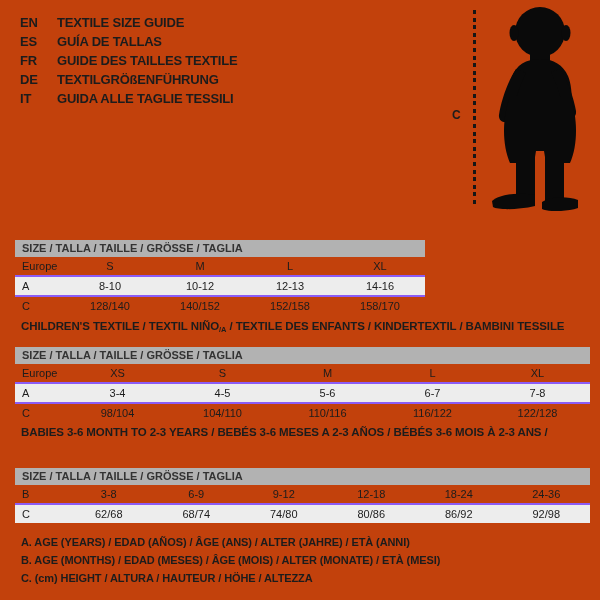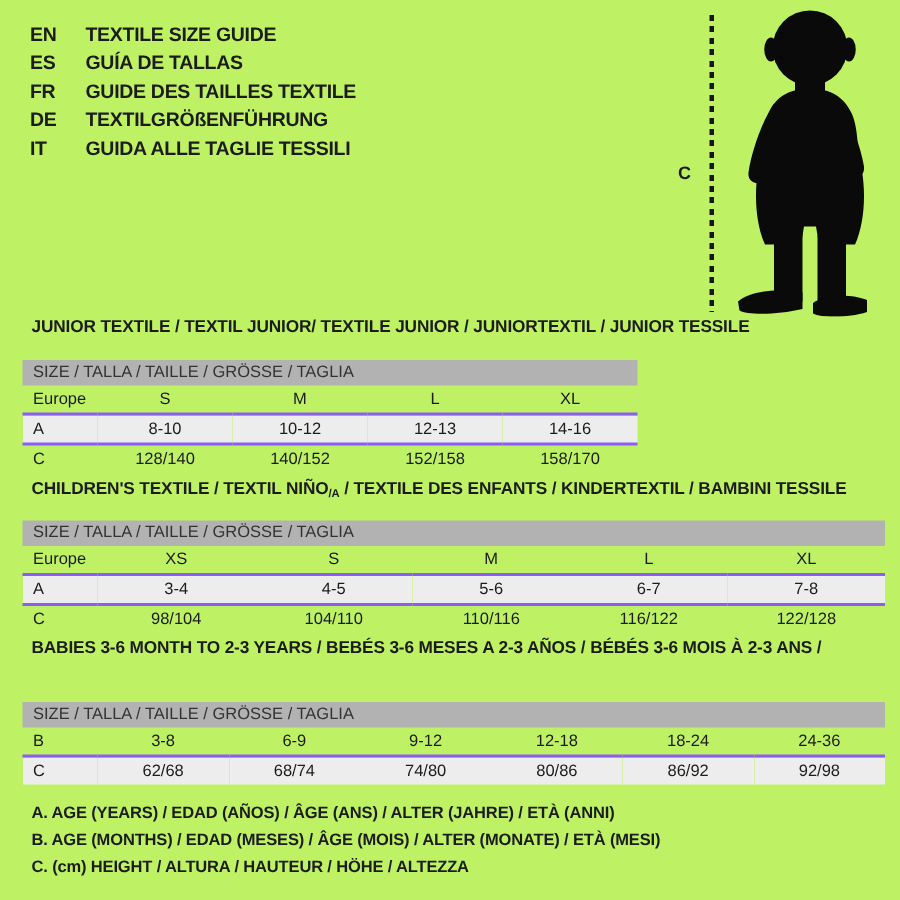--- a/index.html
+++ b/index.html
@@ -1,35 +1,35 @@
 <!DOCTYPE html>
 <html><head>
 <meta charset="utf-8">
 <style>
   html,body{margin:0;padding:0;background:#ffffff;}
   .canvas{
-    position:relative;width:600px;height:600px;background:#bef264;overflow:hidden;
+    position:relative;width:600px;height:600px;background:#c2410c;overflow:hidden;
     font-family:"Liberation Sans","DejaVu Sans",sans-serif;color:#1c1c1c;
   }
   
   .lang-list{position:absolute;left:20px;top:13px;}
   .lang-row{height:19px;line-height:19px;font-size:13px;font-weight:700;letter-spacing:-0.2px;white-space:nowrap;}
   .lang-code{display:inline-block;width:37px;}
   
   .measure-line{position:absolute;left:473px;top:10px;width:3px;height:198px;
     background:repeating-linear-gradient(to bottom,#161616 0 4px,transparent 4px 7.6px);}
   .measure-label{position:absolute;left:452px;top:108px;font-size:12px;font-weight:700;}
   .baby{position:absolute;left:486px;top:5px;width:104px;height:206px;}
   .baby *{fill:#0a0a0a;}
   
   .tbl-heading{position:absolute;left:21px;font-size:11.5px;font-weight:700;letter-spacing:-0.1px;white-space:nowrap;}
   .subscr{font-size:7.5px;vertical-align:-2px;font-weight:700;}
   
   .size-bar{position:absolute;left:15px;height:17px;line-height:17px;background:#b2b2b2;
-    color:#333333;font-size:11px;font-weight:400;padding-left:7px;box-sizing:border-box;white-space:nowrap;}
+    color:#333333;font-size:11px;font-weight:700;padding-left:7px;box-sizing:border-box;white-space:nowrap;}
   
   table.tbl{position:absolute;left:15px;border-collapse:collapse;table-layout:fixed;font-size:11px;}
   table.tbl td{height:18px;line-height:18px;padding:0;text-align:center;overflow:hidden;white-space:nowrap;}
   table.tbl td.lbl{text-align:left;padding-left:7px;}
   table.tbl tr{border-bottom:2px solid #8b5cf6;}
   table.tbl tr:last-child{border-bottom:none;}
   table.tbl tr.alt{background:#ededed;}
   .t1{width:410px;top:257px;}
   .t2{width:575px;top:364px;}
   .t3{width:575px;top:485px;}
@@ -81,21 +81,20 @@
     <path d="M54,54 C40,54 30,60 26,72 C23,80 22,90 22,100 L86,100 C86,88 85,78 82,71 C77,60 68,54 54,54 Z"></path>
     <path d="M30,64 C22,76 15,96 13,110 C12,118 23,120 25,112 C28,98 34,80 40,68 Z"></path>
     <path d="M74,64 C82,76 88,94 90,106 C91,114 81,117 79,109 C76,96 71,80 65,67 Z"></path>
     <path d="M24,92 L84,92 C92,112 92,140 84,158 L60,158 L58,146 L50,146 L48,158 L24,158 C16,140 16,112 24,92 Z"></path>
     <rect x="30" y="150" width="19" height="46"></rect>
     <rect x="59" y="152" width="19" height="46"></rect>
     <path d="M6,196 C14,189 32,187 49,190 L49,201 C32,205 12,205 7,202 Z"></path>
     <path d="M56,197 C64,191 82,191 92,195 L92,203 C80,207 62,207 56,204 Z"></path>
   </svg>
 
-  <div class="tbl-heading h1">JUNIOR TEXTILE / TEXTIL JUNIOR/ TEXTILE JUNIOR / JUNIORTEXTIL / JUNIOR TESSILE</div>
   <div class="size-bar bar1">SIZE / TALLA / TAILLE / GRÖSSE / TAGLIA</div>
   <table class="tbl t1">
     <colgroup>
         <col class="c-label">
         <col class="c4">
         <col class="c4">
         <col class="c4">
         <col class="c4">
       </colgroup>
     <tbody>

